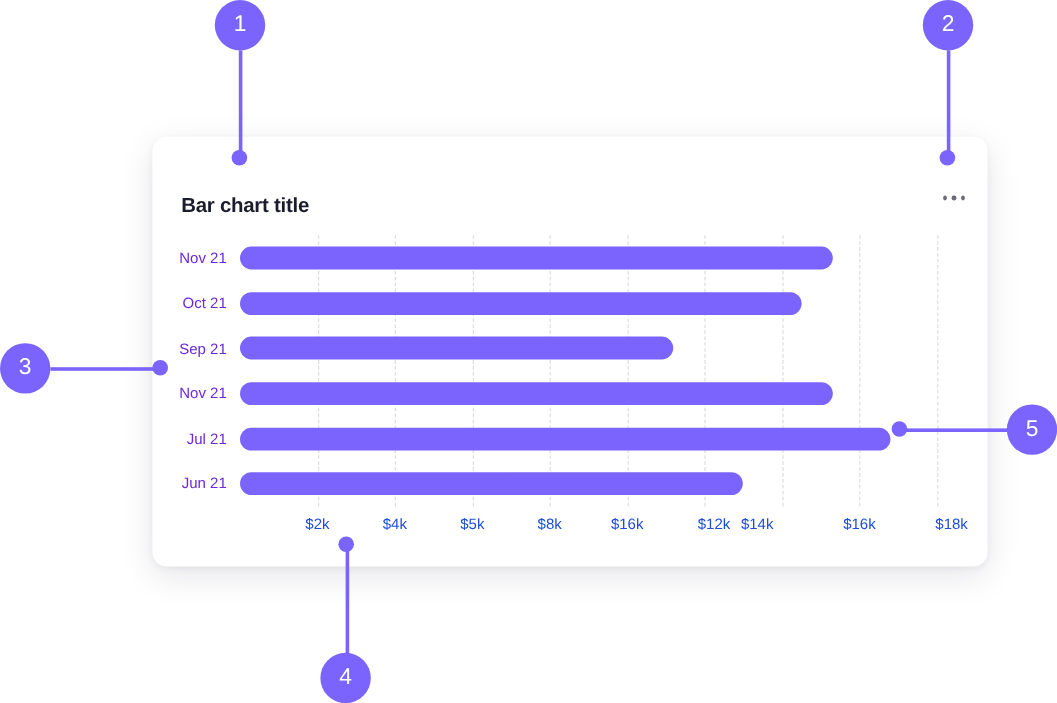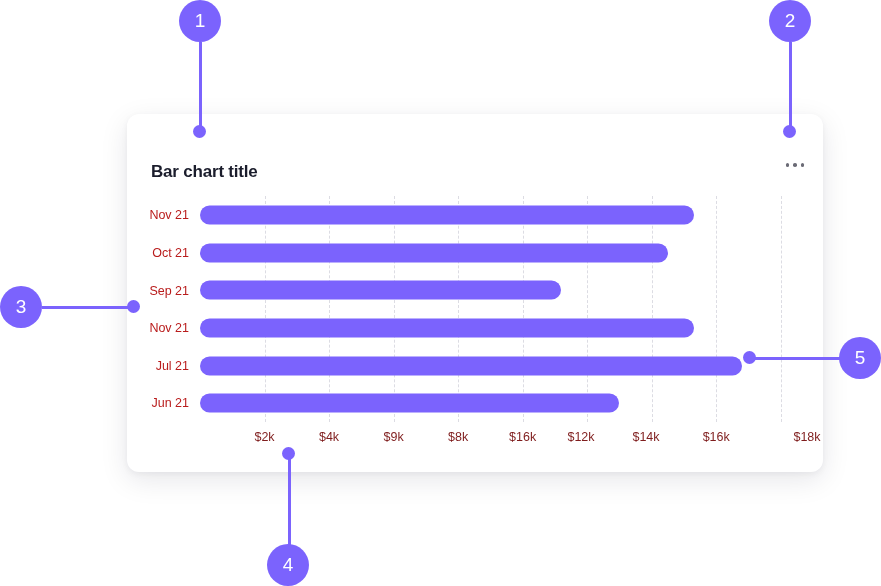--- a/index.html
+++ b/index.html
@@ -82,40 +82,40 @@
     bottom: 0;
     width: 0;
     border-left: 1px dashed #dcdce3;
   }
 
   .y-label {
     position: absolute;
     right: 100%;
     margin-right: 11px;
     font-size: 12.5px;
-    color: #b91c1c;
+    color: #6d28d9;
     white-space: nowrap;
     text-align: right;
     transform: translateY(-50%);
   }
 
   .bar {
     position: absolute;
     left: 0;
     height: 19px;
     background: #7b63fd;
     border-radius: 9.5px;
     transform: translateY(-50%);
   }
 
   .x-label {
     position: absolute;
     top: 234px;
     font-size: 12.5px;
-    color: #7f1d1d;
+    color: #1d4ed8;
     white-space: nowrap;
     transform: translateX(-50%);
   }
 
   
   .badge {
     position: absolute;
     width: 42px;
     height: 42px;
     border-radius: 50%;
@@ -181,33 +181,33 @@
       <i></i>
       <i></i>
     </div>
 
     <div id="plot-area">
         <div class="gridline" style="left: 64.5263px;"></div>
         <div class="x-label" style="left: 64.5263px;">$2k</div>
         <div class="gridline" style="left: 129.053px;"></div>
         <div class="x-label" style="left: 129.053px;">$4k</div>
         <div class="gridline" style="left: 193.579px;"></div>
-        <div class="x-label" style="left: 193.579px;">$9k</div>
+        <div class="x-label" style="left: 193.579px;">$5k</div>
         <div class="gridline" style="left: 258.105px;"></div>
         <div class="x-label" style="left: 258.105px;">$8k</div>
         <div class="gridline" style="left: 322.632px;"></div>
         <div class="x-label" style="left: 322.632px;">$16k</div>
         <div class="gridline" style="left: 387.158px;"></div>
-        <div class="x-label" style="left: 381px;">$12k</div>
+        <div class="x-label" style="left: 395px;">$12k</div>
         <div class="gridline" style="left: 451.684px;"></div>
-        <div class="x-label" style="left: 446px; text-align: right;">$14k</div>
+        <div class="x-label" style="left: 431px; text-align: right;">$14k</div>
         <div class="gridline" style="left: 516.211px;"></div>
         <div class="x-label" style="left: 516.211px;">$16k</div>
         <div class="gridline" style="left: 580.737px;"></div>
-        <div class="x-label" style="left: 607px;">$18k</div>
+        <div class="x-label" style="left: 593px;">$18k</div>
         <div class="y-label" style="top: 18.8333px;">Nov 21</div>
         <div class="bar" title="Nov 21: 15300" style="top: 18.8333px; width: 493.626px; background: rgb(123, 99, 253);"></div>
         <div class="y-label" style="top: 56.5px; margin-left: 10px;">Oct 21</div>
         <div class="bar" title="Oct 21: 14500" style="top: 56.5px; width: 467.816px; background: rgb(123, 99, 253);"></div>
         <div class="y-label" style="top: 95px;">Sep 21</div>
         <div class="bar" title="Sep 21: 11200" style="top: 94.1667px; width: 361.347px; background: rgb(123, 99, 253);"></div>
         <div class="y-label" style="top: 131.833px;">Nov 21</div>
         <div class="bar" title="Aug 21: 15300" style="top: 131.833px; width: 493.626px; background: rgb(123, 99, 253);"></div>
         <div class="y-label" style="top: 169.5px;">Jul 21</div>
         <div class="bar" title="Jul 21: 16800" style="top: 169.5px; width: 542.021px; background: rgb(123, 99, 253);"></div>

